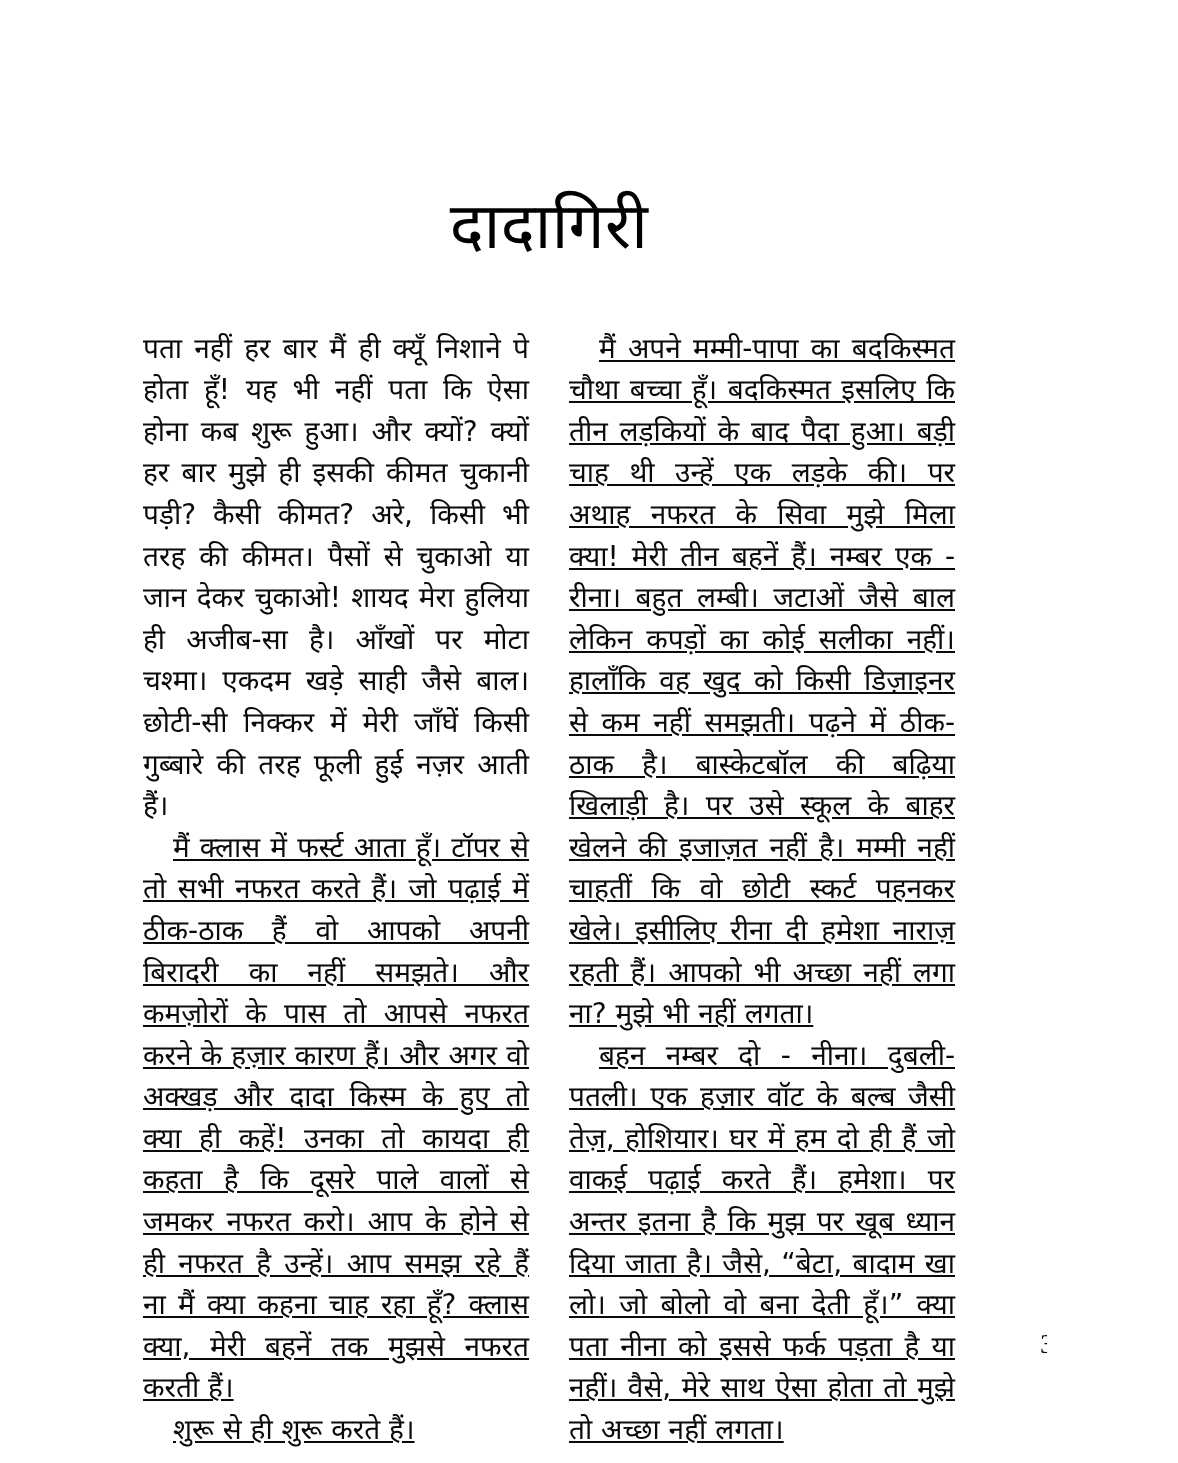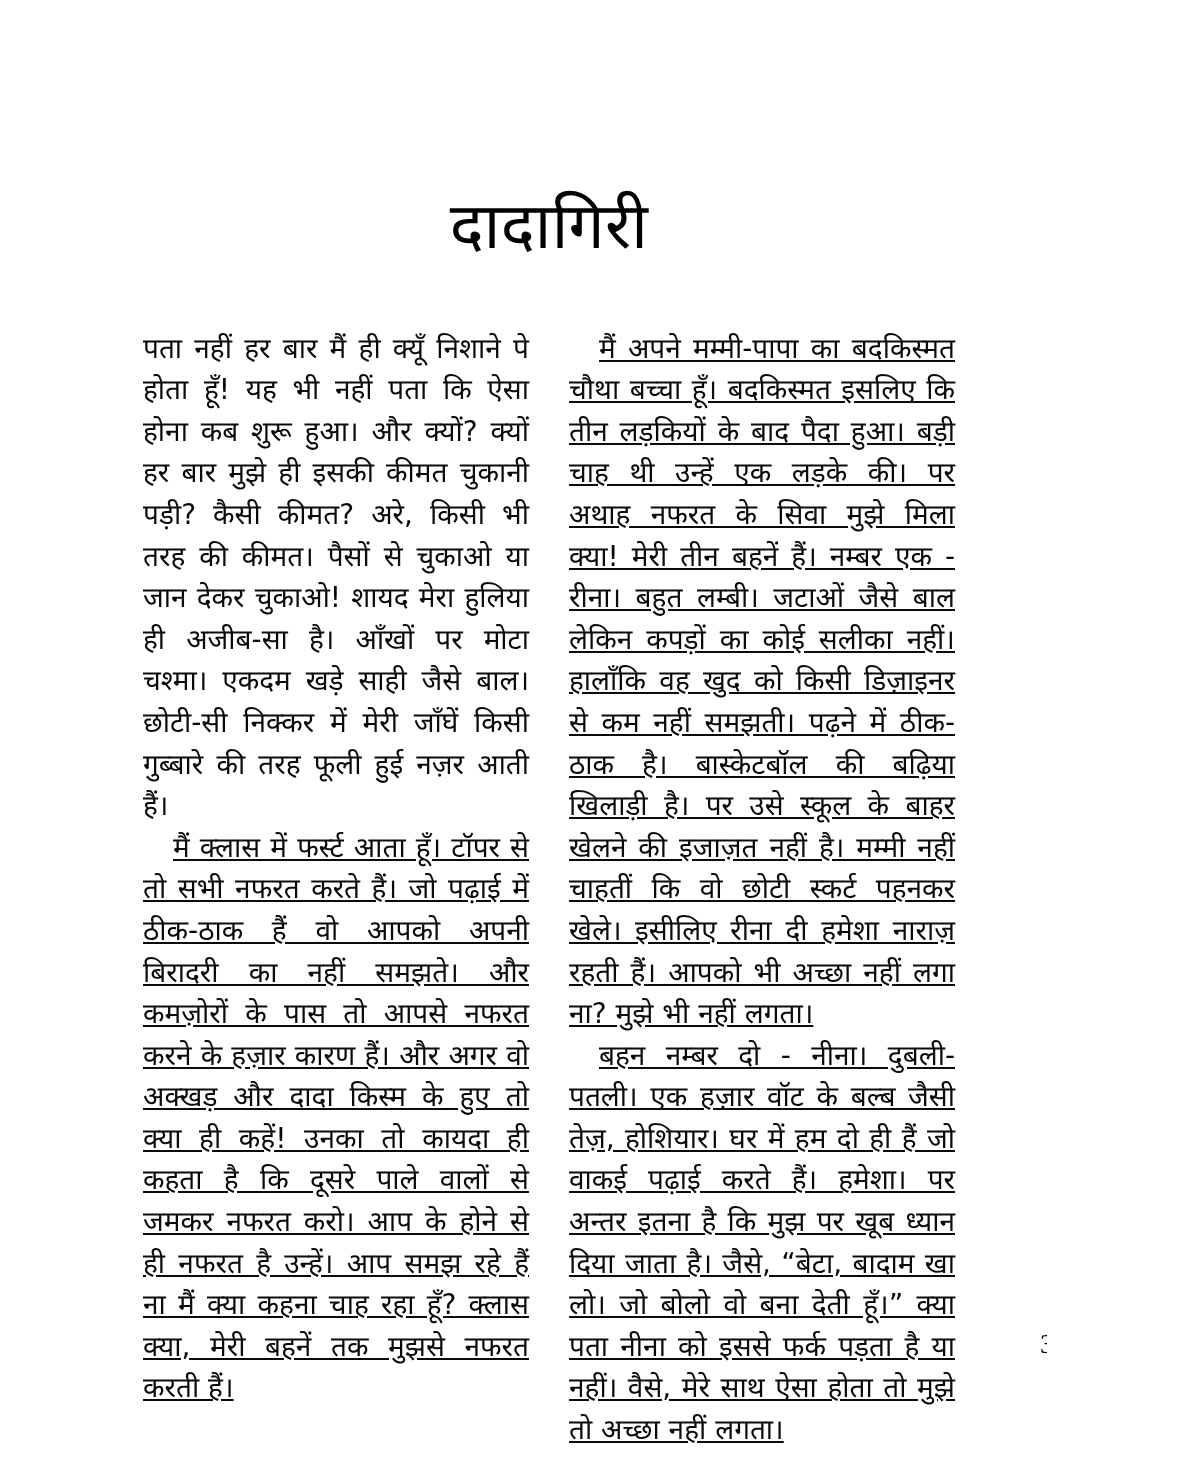--- a/index.html
+++ b/index.html
@@ -66,20 +66,21 @@
 <div class="page">
   <div class="content">
 
     <h1 class="chapter-title">दादागिरी</h1>
 
     <div class="columns">
 
       <div class="col">
         <p>पता नहीं हर बार मैं ही क्यूँ निशाने पे होता हूँ! यह भी नहीं पता कि ऐसा होना कब शुरू हुआ। और क्यों? क्यों हर बार मुझे ही इसकी कीमत चुकानी पड़ी? कैसी कीमत? अरे, किसी भी तरह की कीमत। पैसों से चुकाओ या जान देकर चुकाओ! शायद मेरा हुलिया ही अजीब-सा है। आँखों पर मोटा चश्मा। एकदम खड़े साही जैसे बाल। छोटी-सी निक्कर में मेरी जाँघें किसी गुब्बारे की तरह फूली हुई नज़र आती हैं।</p>
         <p class="indent">मैं क्लास में फर्स्ट आता हूँ। टॉपर से तो सभी नफरत करते हैं। जो पढ़ाई में ठीक-ठाक हैं वो आपको अपनी बिरादरी का नहीं समझते। और कमज़ोरों के पास तो आपसे नफरत करने के हज़ार कारण हैं। और अगर वो अक्खड़ और दादा किस्म के हुए तो क्या ही कहें! उनका तो कायदा ही कहता है कि दूसरे पाले वालों से जमकर नफरत करो। आप के होने से ही नफरत है उन्हें। आप समझ रहे हैं ना मैं क्या कहना चाह रहा हूँ? क्लास क्या, मेरी बहनें तक मुझसे नफरत करती हैं।</p>
+        <p class="indent">शुरू से ही शुरू करते हैं।</p>
       </div>
 
       <div class="col">
         <p class="indent">मैं अपने मम्मी-पापा का बदकिस्मत चौथा बच्चा हूँ। बदकिस्मत इसलिए कि तीन लड़कियों के बाद पैदा हुआ। बड़ी चाह थी उन्हें एक लड़के की। पर अथाह नफरत के सिवा मुझे मिला क्या! मेरी तीन बहनें हैं। नम्बर एक - रीना। बहुत लम्बी। जटाओं जैसे बाल लेकिन कपड़ों का कोई सलीका नहीं। हालाँकि वह खुद को किसी डिज़ाइनर से कम नहीं समझती। पढ़ने में ठीक-ठाक है। बास्केटबॉल की बढ़िया खिलाड़ी है। पर उसे स्कूल के बाहर खेलने की इजाज़त नहीं है। मम्मी नहीं चाहतीं कि वो छोटी स्कर्ट पहनकर खेले। इसीलिए रीना दी हमेशा नाराज़ रहती हैं। आपको भी अच्छा नहीं लगा ना? मुझे भी नहीं लगता।</p>
         <p class="indent">बहन नम्बर दो - नीना। दुबली-पतली। एक हज़ार वॉट के बल्ब जैसी तेज़, होशियार। घर में हम दो ही हैं जो वाकई पढ़ाई करते हैं। हमेशा। पर अन्तर इतना है कि मुझ पर खूब ध्यान दिया जाता है। जैसे, “बेटा, बादाम खा लो। जो बोलो वो बना देती हूँ।” क्या पता नीना को इससे फर्क पड़ता है या नहीं। वैसे, मेरे साथ ऐसा होता तो मुझे तो अच्छा नहीं लगता।</p>
       </div>
 
     </div>
   </div>
 

